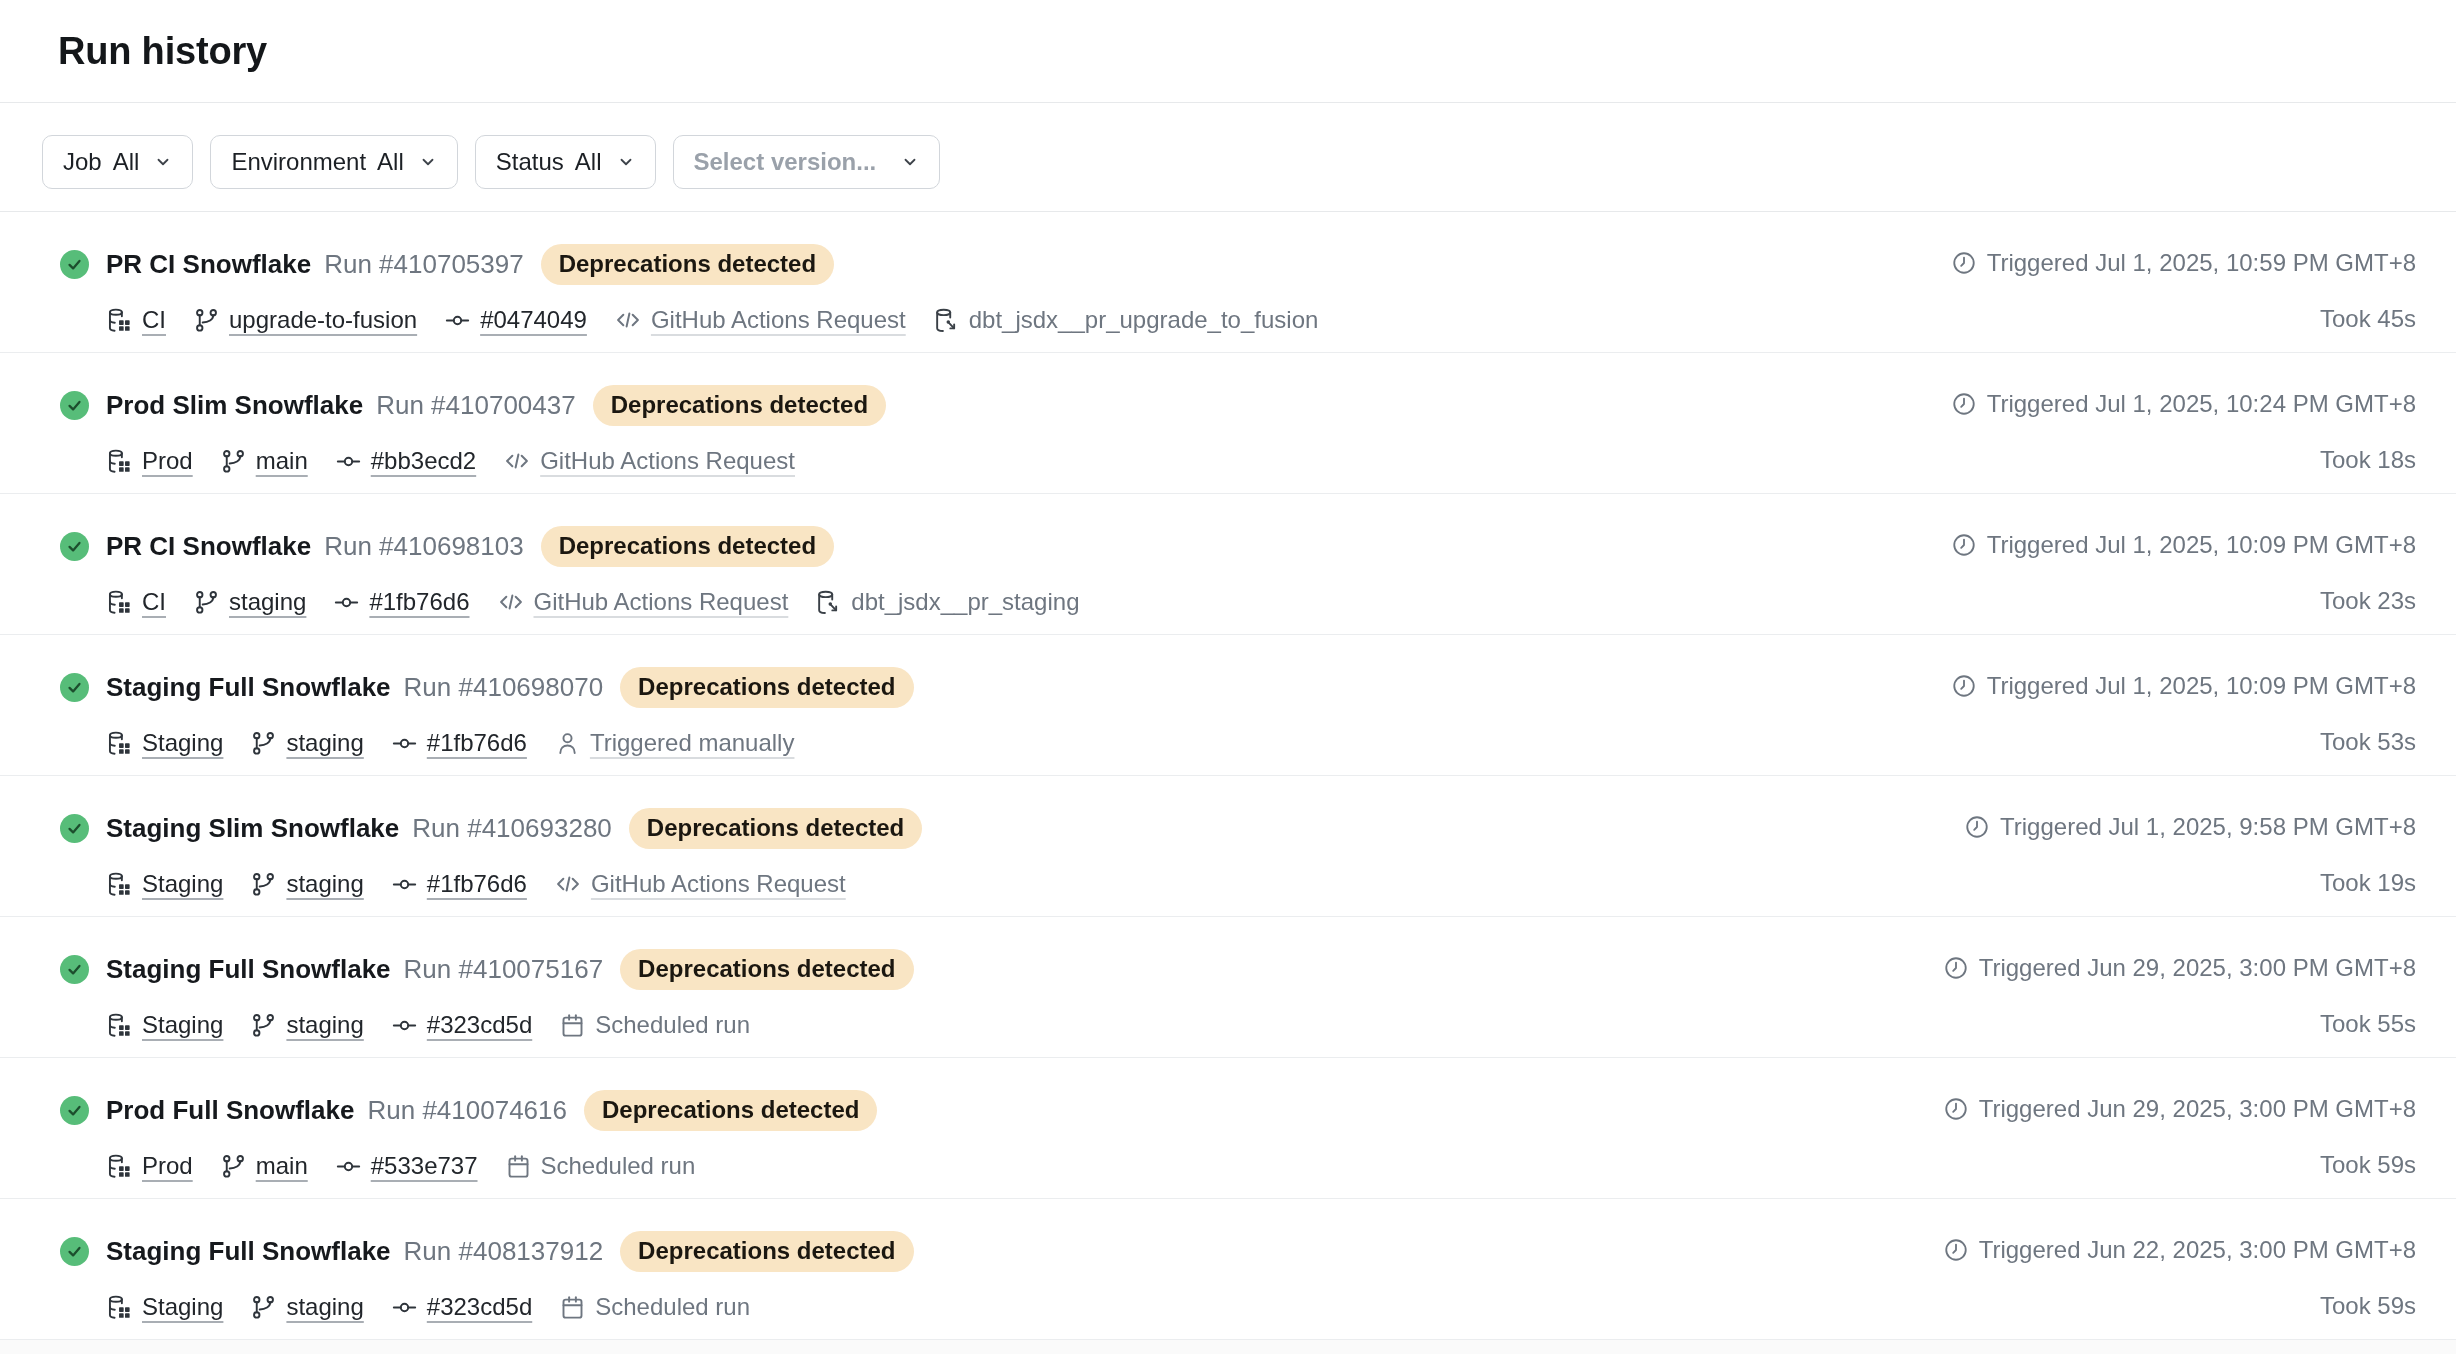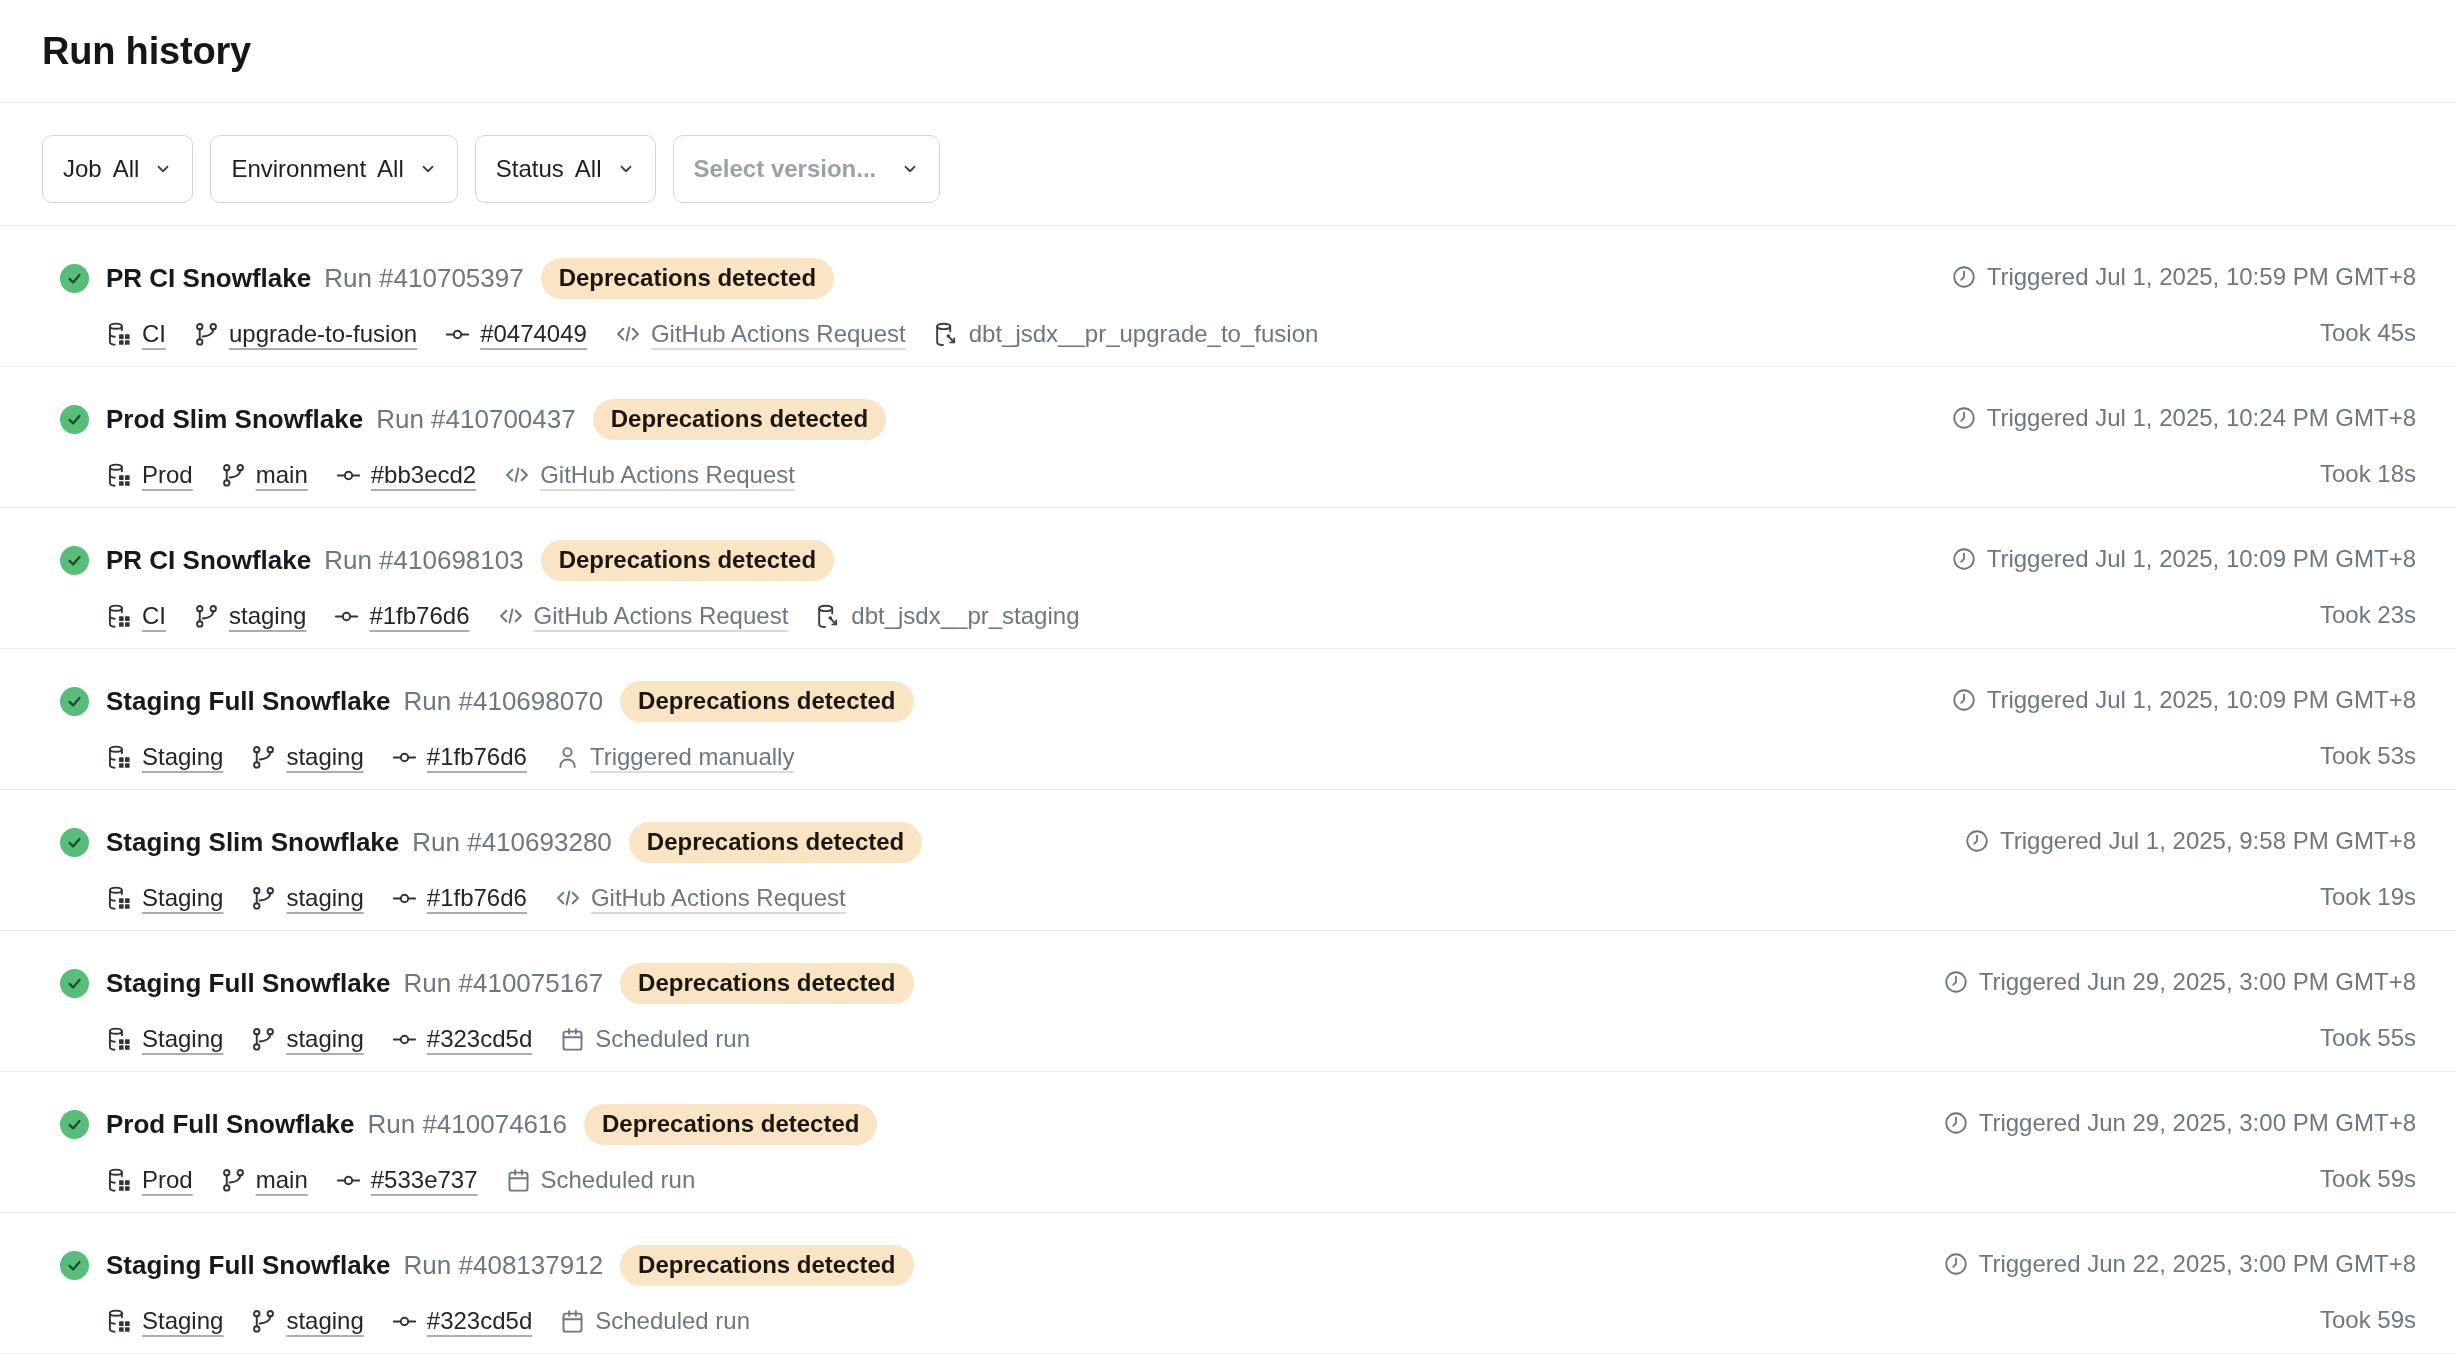--- a/index.html
+++ b/index.html
@@ -7,41 +7,41 @@
   body {
     font-family: "Liberation Sans", "DejaVu Sans", sans-serif;
     background: #ffffff;
     color: #16191d;
     overflow: hidden;
   }
 
   
   .page-header {
     height: 103px;
-    padding: 0 42px;
+    padding: 0 58px;
     display: flex;
     align-items: center;
     border-bottom: 1px solid #e7e9eb;
   }
   .page-title {
     font-size: 38px;
     font-weight: 700;
     letter-spacing: -0.2px;
     color: #14171a;
   }
 
   
   .filters {
     padding: 32px 42px 22px 42px;
     display: flex;
     gap: 17px;
     border-bottom: 1px solid #e7e9eb;
   }
   .filter-btn {
-    height: 68px;
+    height: 54px;
     display: flex;
     align-items: center;
     gap: 11px;
     padding: 15px 20px;
     background: #fff;
     border: 1px solid #d2d6db;
     border-radius: 10px;
     font-size: 24px;
     color: #1c2025;
     cursor: pointer;

